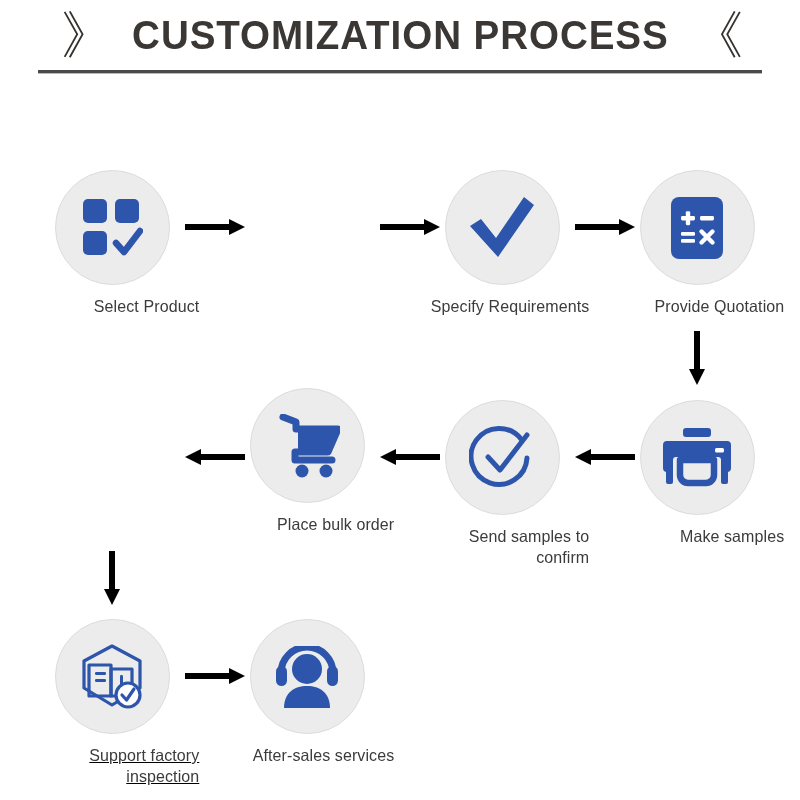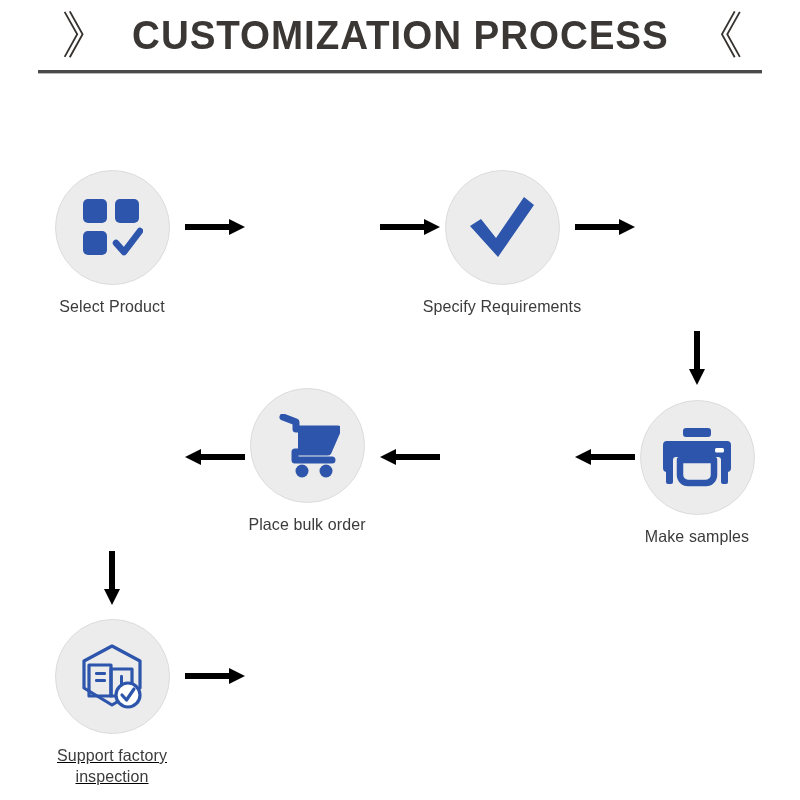--- a/index.html
+++ b/index.html
@@ -63,21 +63,21 @@
     width: 724px;
     height: 3px;
     background: #4a4a4a;
     border-bottom: 1px solid #b9b9b9;
   }
 
   
   .node {
     position: absolute;
     width: 180px;
-    text-align: center;
+    text-align: right;
   }
   .circle {
     width: 115px;
     height: 115px;
     margin: 0 auto;
     border-radius: 50%;
     background: #ececec;
     border: 1px solid #dcdcdc;
     display: flex;
     align-items: center;
@@ -130,20 +130,34 @@
 
   <div class="node" style="left:412px; top:170px;">
     <div class="circle">
       <svg width="70" height="66" viewBox="0 0 70 66">
         <path d="M3 31 L14 24 L29 43 L57 2 L67 10 L31 62 Z" fill="#2c55ab"></path>
       </svg>
     </div>
     <div class="node-label">Specify Requirements</div>
   </div>
 
+  <div class="node" style="left:607px; top:170px;">
+    <div class="circle">
+      <svg width="54" height="64" viewBox="0 0 54 64">
+        <rect x="1" y="1" width="52" height="62" rx="8" fill="#2c55ab"></rect>
+        <rect x="11" y="20" width="14" height="4.4" rx="1.4" fill="#ffffff"></rect>
+        <rect x="15.8" y="15.2" width="4.4" height="14" rx="1.4" fill="#ffffff"></rect>
+        <rect x="30" y="20" width="14" height="4.4" rx="1.4" fill="#ffffff"></rect>
+        <rect x="11" y="36" width="14" height="3.8" rx="1.2" fill="#ffffff"></rect>
+        <rect x="11" y="43" width="14" height="3.8" rx="1.2" fill="#ffffff"></rect>
+        <path d="M31.5 35.5 L42.5 46.5 M42.5 35.5 L31.5 46.5" stroke="#ffffff" stroke-width="4.4" stroke-linecap="round"></path>
+      </svg>
+    </div>
+    <div class="node-label">Provide Quotation</div>
+  </div>
 
   <div class="arrow" style="left:185px; top:216px;">
     <svg width="60" height="22" viewBox="0 0 60 22">
       <path d="M0 8 L44 8 L44 3 L60 11 L44 19 L44 14 L0 14 Z" fill="#000000"></path>
     </svg>
   </div>
   <div class="arrow" style="left:380px; top:216px;">
     <svg width="60" height="22" viewBox="0 0 60 22">
       <path d="M0 8 L44 8 L44 3 L60 11 L44 19 L44 14 L0 14 Z" fill="#000000"></path>
     </svg>
@@ -166,20 +180,29 @@
       <svg width="66" height="64" viewBox="0 0 66 64">
         <path d="M9 3 L22 8 L22 15 L64 15 L54 38 L21 38 L21 46 L58 46" fill="none" stroke="#2c55ab" stroke-width="7" stroke-linecap="round" stroke-linejoin="round"></path>
         <path d="M24 17 L62 17 L53 36 L24 36 Z" fill="#2c55ab"></path>
         <circle cx="28" cy="57" r="6.5" fill="#2c55ab"></circle>
         <circle cx="52" cy="57" r="6.5" fill="#2c55ab"></circle>
       </svg>
     </div>
     <div class="node-label">Place bulk order</div>
   </div>
 
+  <div class="node" style="left:412px; top:400px;">
+    <div class="circle">
+      <svg width="66" height="66" viewBox="0 0 66 66">
+        <path d="M52 14 A28 28 0 1 0 58 33" fill="none" stroke="#2c55ab" stroke-width="5" stroke-linecap="round"></path>
+        <path d="M19 32 L31 45 L58 10" fill="none" stroke="#2c55ab" stroke-width="5" stroke-linecap="round" stroke-linejoin="round"></path>
+      </svg>
+    </div>
+    <div class="node-label">Send samples to confirm</div>
+  </div>
 
   <div class="node" style="left:607px; top:400px;">
     <div class="circle">
       <svg width="68" height="62" viewBox="0 0 68 62">
         <rect x="20" y="1" width="28" height="9" rx="3" fill="#2c55ab"></rect>
         <path d="M4 14 H64 A4 4 0 0 1 68 18 V41 A4 4 0 0 1 64 45 H58 V33
                  A3 3 0 0 0 55 30 H13 A3 3 0 0 0 10 33 V45 H4
                  A4 4 0 0 1 0 41 V18 A4 4 0 0 1 4 14 Z" fill="#2c55ab"></path>
         <rect x="3" y="43" width="7" height="14" rx="2" fill="#2c55ab"></rect>
         <rect x="58" y="43" width="7" height="14" rx="2" fill="#2c55ab"></rect>
@@ -221,20 +244,32 @@
         <rect x="17" y="28" width="11" height="3" rx="1.2" fill="#2c55ab"></rect>
         <rect x="17" y="35" width="11" height="3" rx="1.2" fill="#2c55ab"></rect>
         <rect x="42" y="31" width="3" height="12" rx="1.2" fill="#2c55ab"></rect>
         <circle cx="50" cy="51" r="12" fill="#ffffff" stroke="#2c55ab" stroke-width="3.2"></circle>
         <path d="M44 51 L48.5 56 L56 45" fill="none" stroke="#2c55ab" stroke-width="3.2" stroke-linecap="round" stroke-linejoin="round"></path>
       </svg>
     </div>
     <div class="node-label">Support factory inspection</div>
   </div>
 
+  <div class="node" style="left:217px; top:619px;">
+    <div class="circle">
+      <svg width="66" height="62" viewBox="0 0 66 62">
+        <path d="M7 27 A26 26 0 0 1 59 27" fill="none" stroke="#2c55ab" stroke-width="7" stroke-linecap="round"></path>
+        <rect x="2" y="20" width="11" height="20" rx="5.5" fill="#2c55ab"></rect>
+        <rect x="53" y="20" width="11" height="20" rx="5.5" fill="#2c55ab"></rect>
+        <circle cx="33" cy="23" r="15" fill="#2c55ab"></circle>
+        <path d="M10 62 C10 47 20 40 33 40 C46 40 56 47 56 62 Z" fill="#2c55ab"></path>
+      </svg>
+    </div>
+    <div class="node-label">After-sales services</div>
+  </div>
 
   <div class="arrow" style="left:185px; top:665px;">
     <svg width="60" height="22" viewBox="0 0 60 22">
       <path d="M0 8 L44 8 L44 3 L60 11 L44 19 L44 14 L0 14 Z" fill="#000000"></path>
     </svg>
   </div>
 
 </div>
 
 </body></html>

